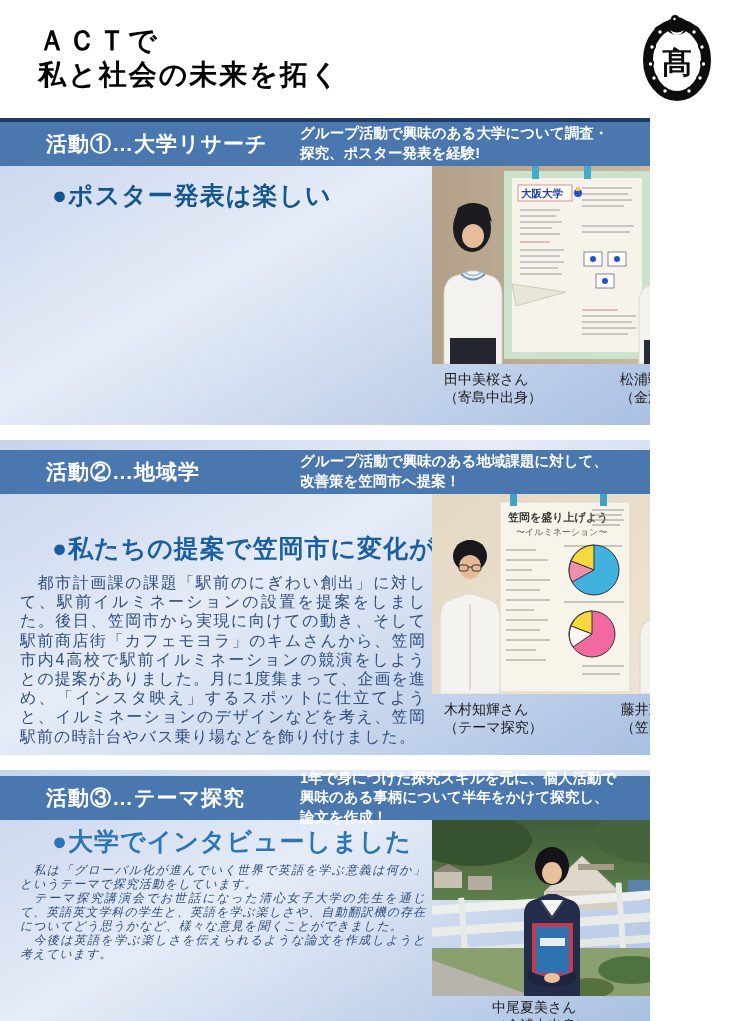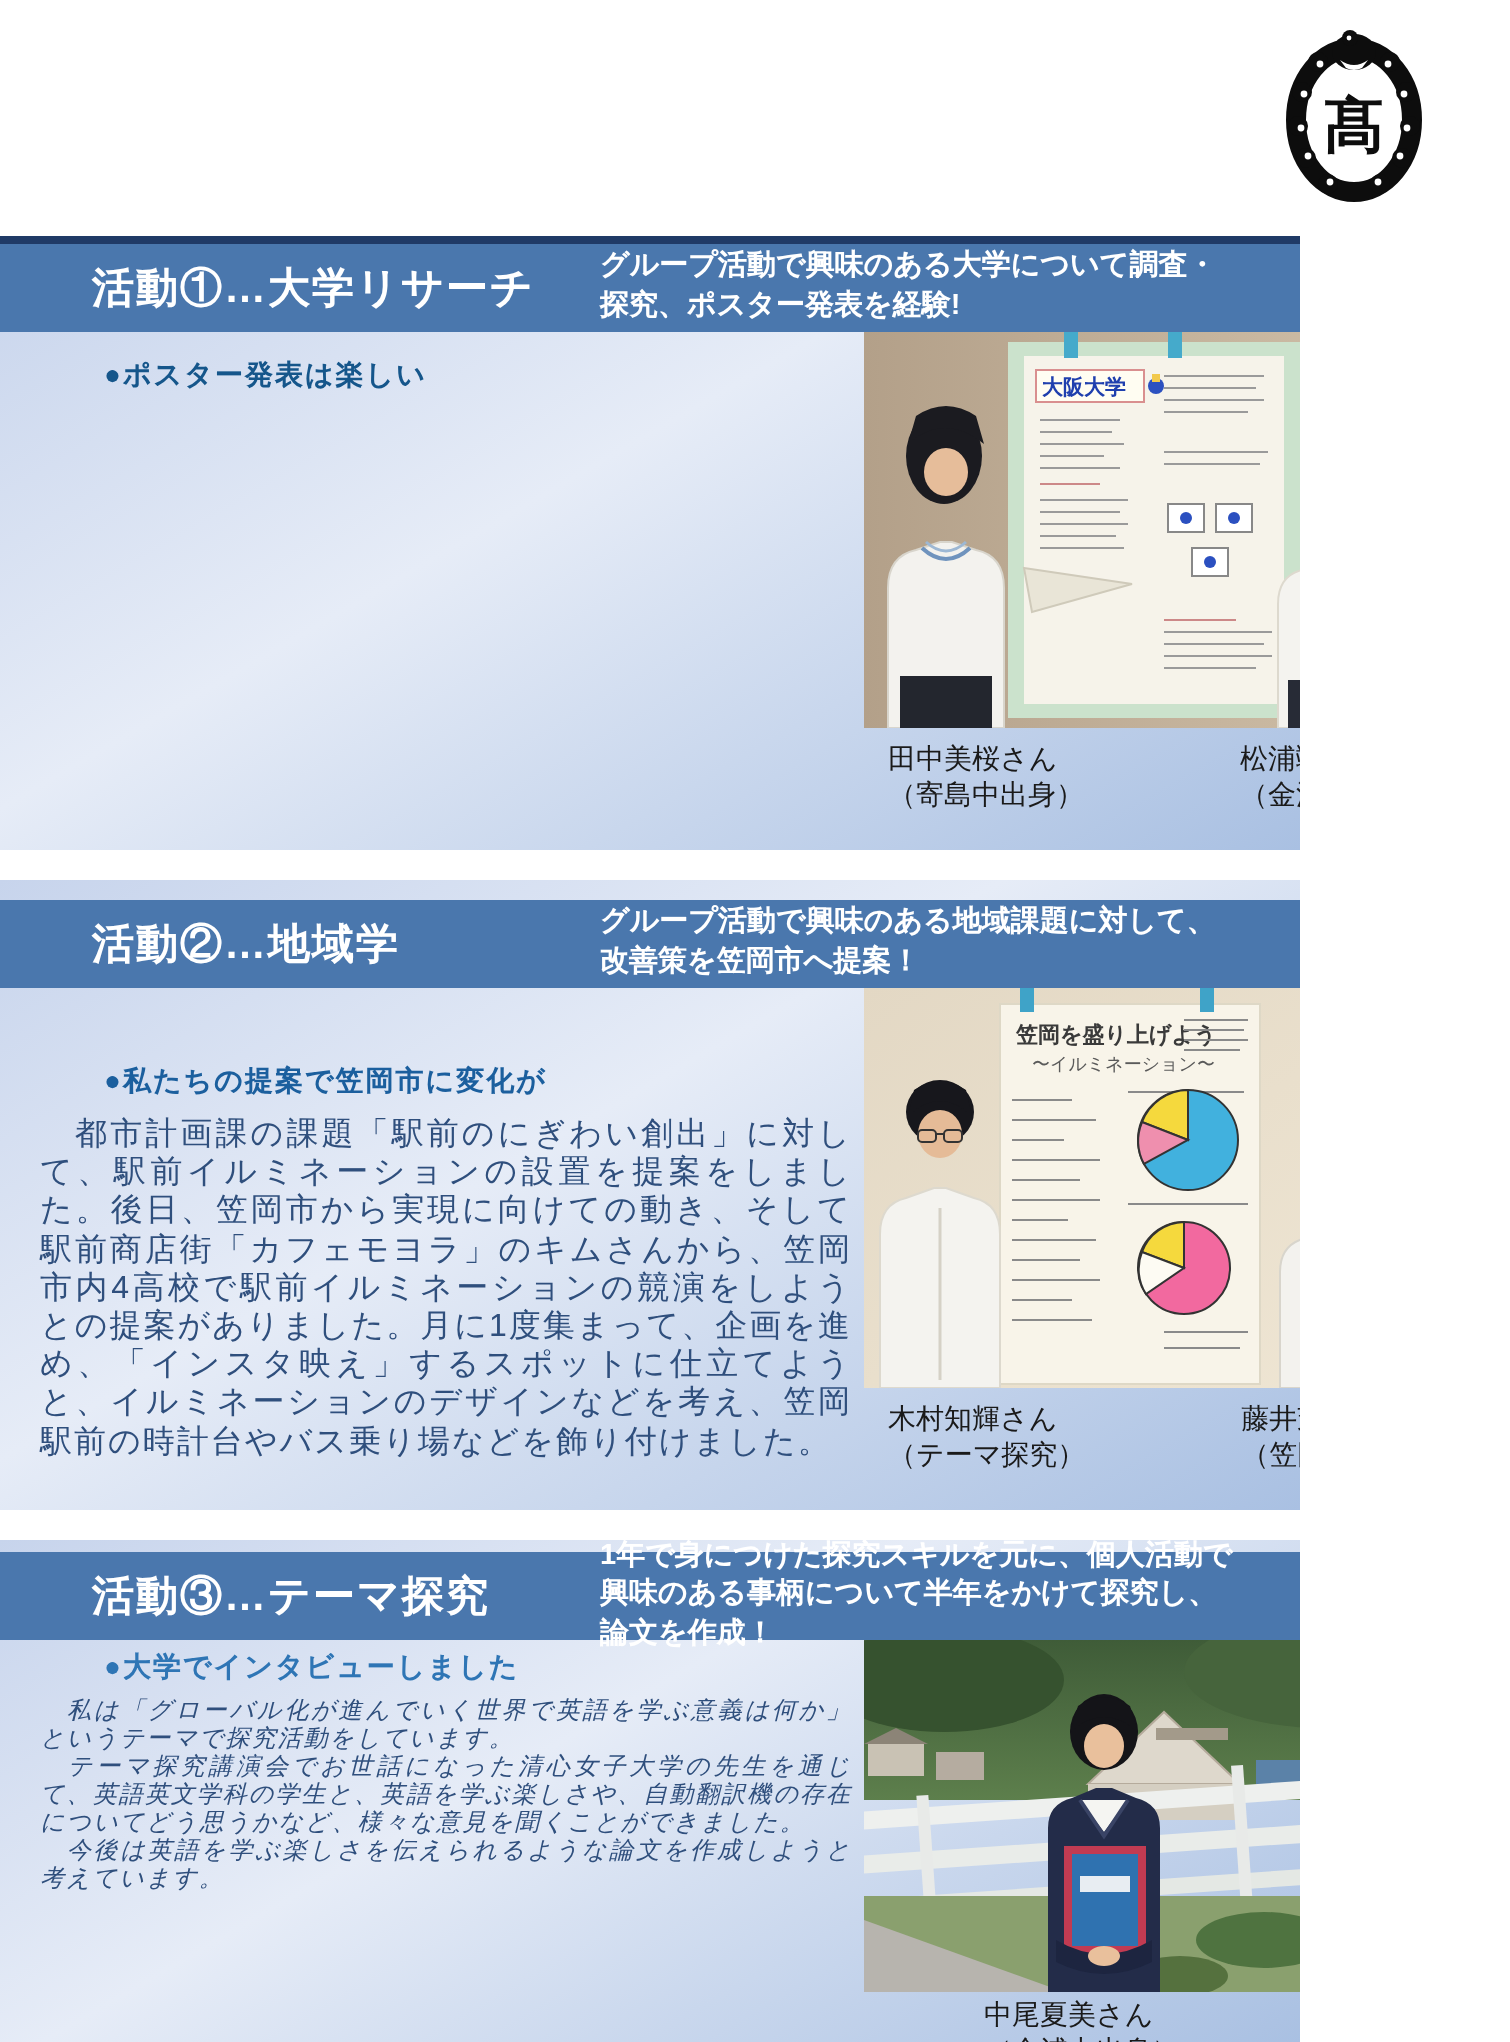--- a/index.html
+++ b/index.html
@@ -62,21 +62,21 @@
     padding-right:28px;
   }
 
   .section-content { display:flex; }
   .left-col  { flex:none; width:432px; padding:0 6px 0 20px; }
   .right-col { flex:1; }
 
   .heading {
     font-family:"Liberation Serif", serif;
     font-weight:bold;
-    font-size:14px;
+    font-size:25px;
     margin:13px 0 8px 32px;
     letter-spacing:1px;
     white-space:nowrap;
   }
   .s1 .heading { color:#15568b; }
   .s2 .heading { color:#1b5f9e; margin-top:38px; }
   .s3 .heading { color:#2e75b5; margin-top:5px; margin-bottom:5px; }
 
   .body-text p {
     margin:0;
@@ -101,20 +101,24 @@
   .caption { white-space:nowrap; }
   .cap-a { margin-left:12px; }
   .cap-b { margin-left:78px; }
   .s3 .captions { margin-top:3px; line-height:1.25; }
   .s3 .cap-single { margin-left:60px; }
 </style>
 </head>
 <body>
 
 <div class="page-header">
+  <div class="main-title">
+    <div>ＡＣＴで</div>
+    <div>私と社会の未来を拓く</div>
+  </div>
   <div class="logo-wrap">
     <svg width="70" height="88" viewBox="0 0 70 88">
       <ellipse cx="35" cy="47" rx="29" ry="36" fill="#ffffff" stroke="#0d0d0d" stroke-width="10"></ellipse>
 
       <g fill="#0d0d0d">
         <circle cx="9" cy="33" r="5"></circle>
           <circle cx="7" cy="50" r="5"></circle>
           <circle cx="11" cy="66" r="5"></circle>
         <circle cx="61" cy="33" r="5"></circle>
           <circle cx="63" cy="50" r="5"></circle>

